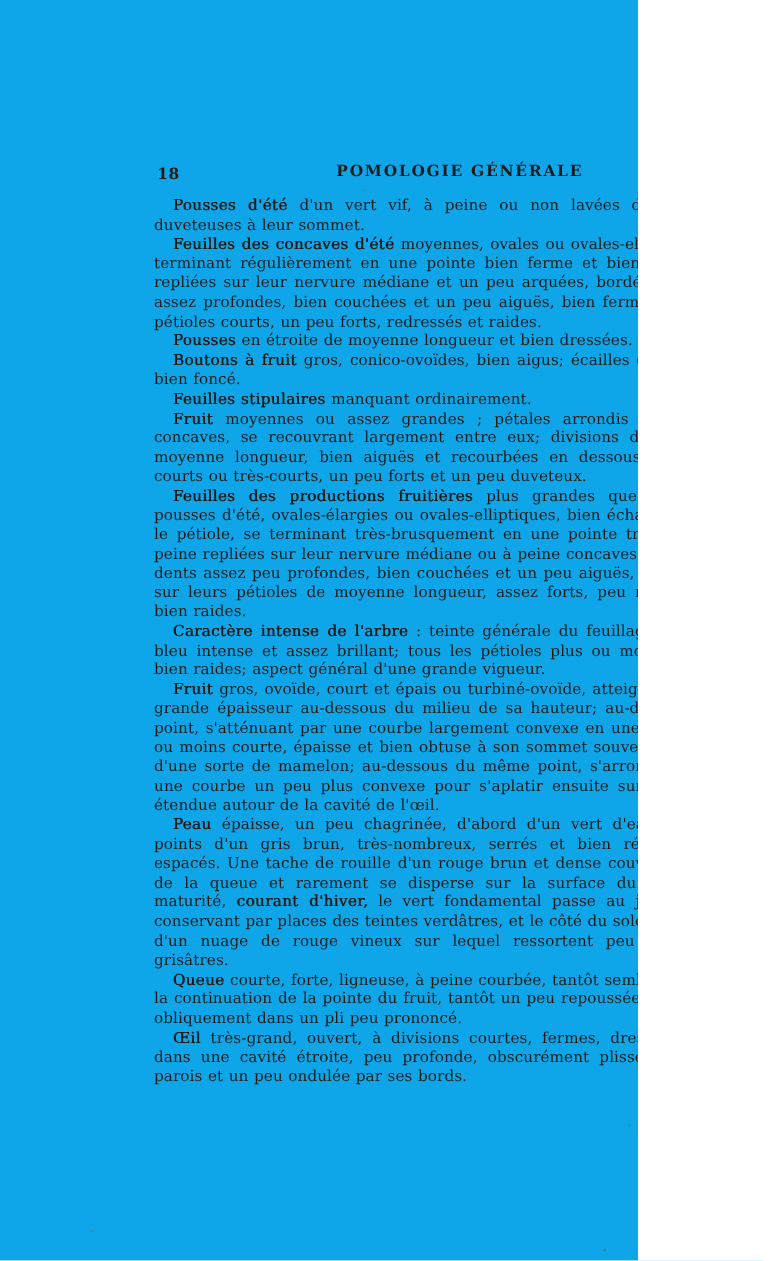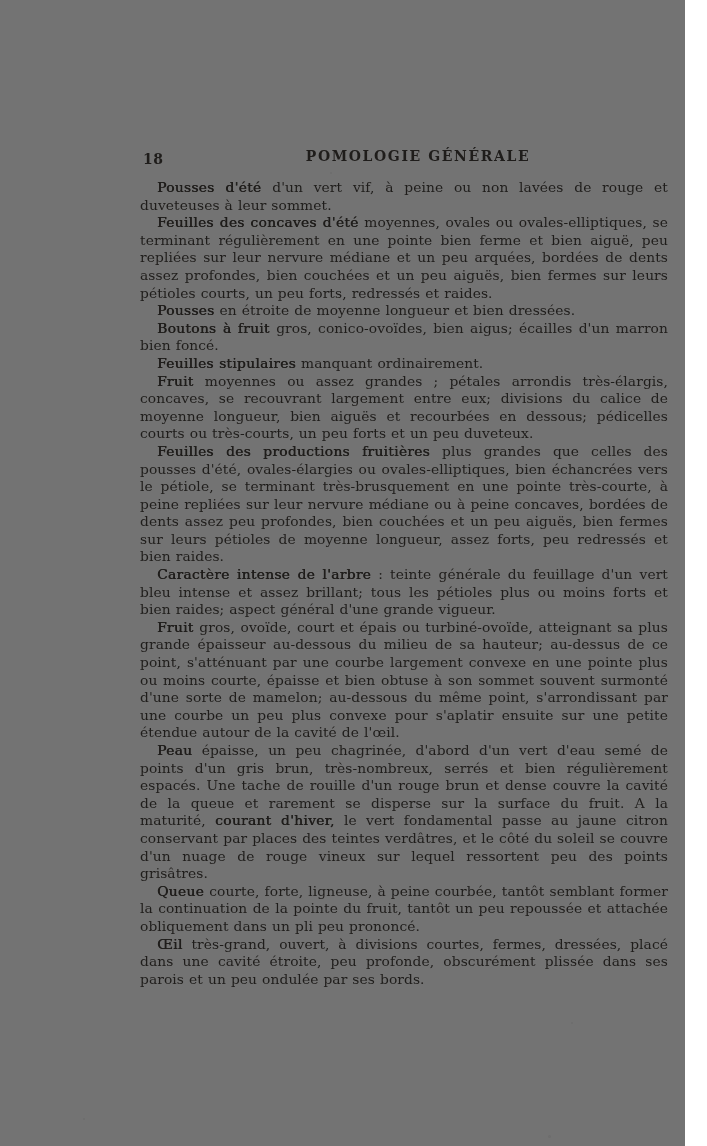--- a/index.html
+++ b/index.html
@@ -2,23 +2,23 @@
 <html><head>
 <meta charset="utf-8">
 <style>
   html, body {
     margin: 0;
     padding: 0;
     background: #ffffff;
   }
   .page {
     position: relative;
-    width: 685px;
+    width: 580px;
     height: 1146px;
-    background: #737373;
+    background: #0ea5e9;
     overflow: hidden;
     font-family: "DejaVu Serif", "Liberation Serif", serif;
     color: #1f1d1b;
   }
   
   .speck {
     position: absolute;
     background: #6a6a6a;
     border-radius: 50%;
     opacity: 0.55;

